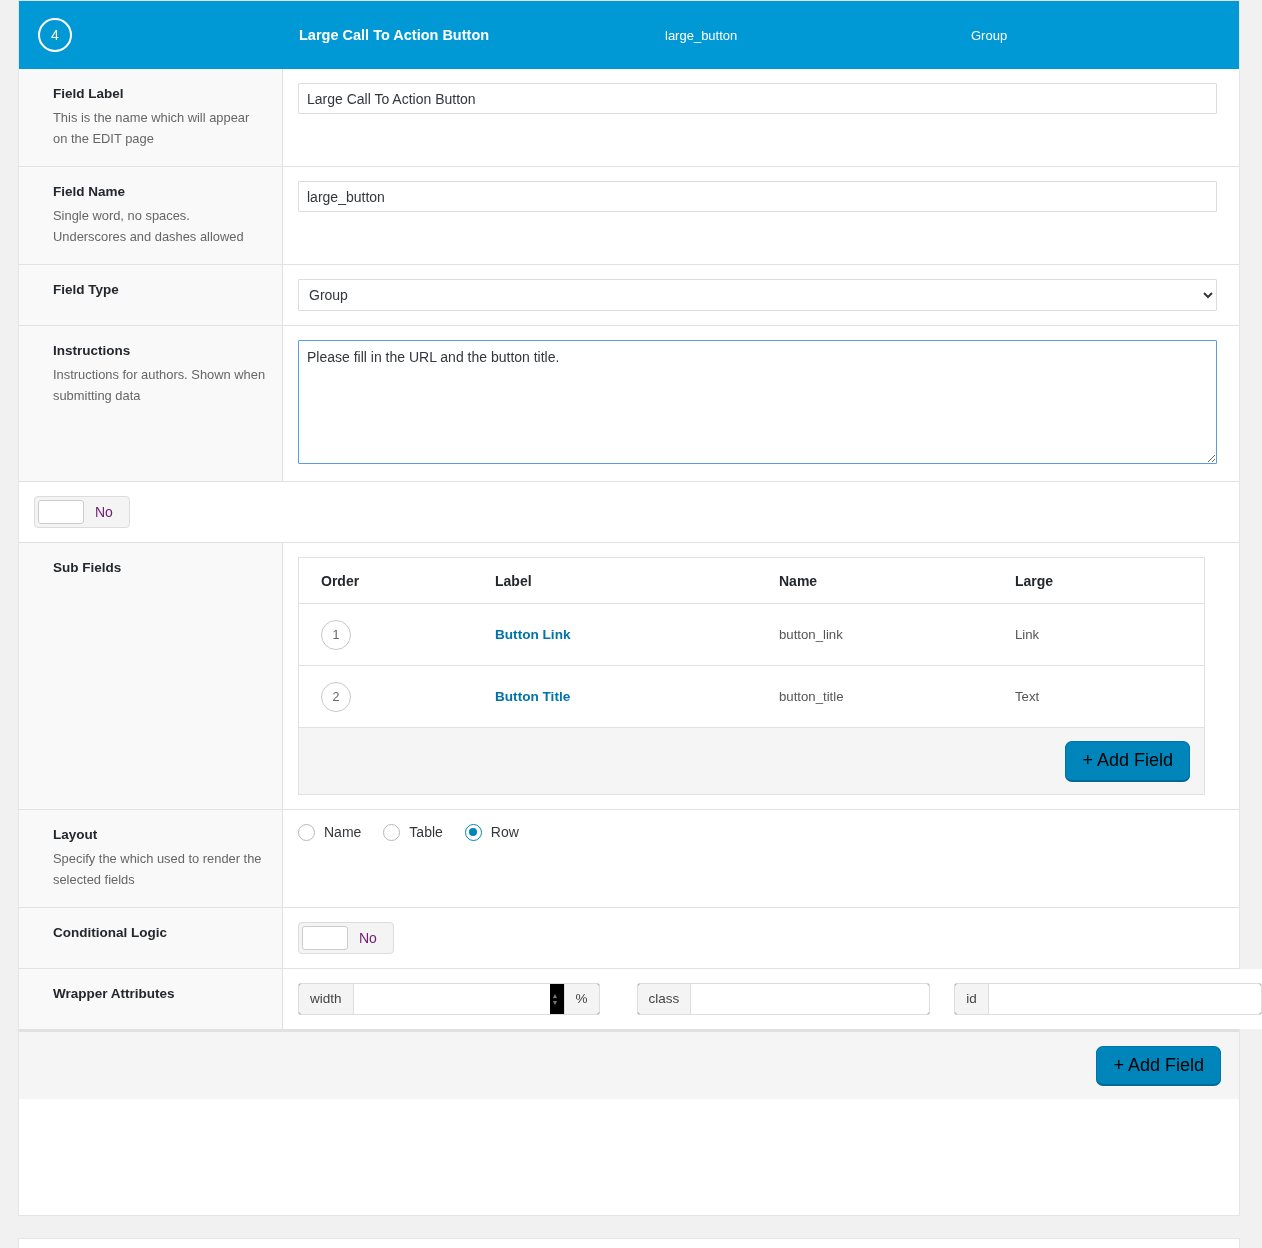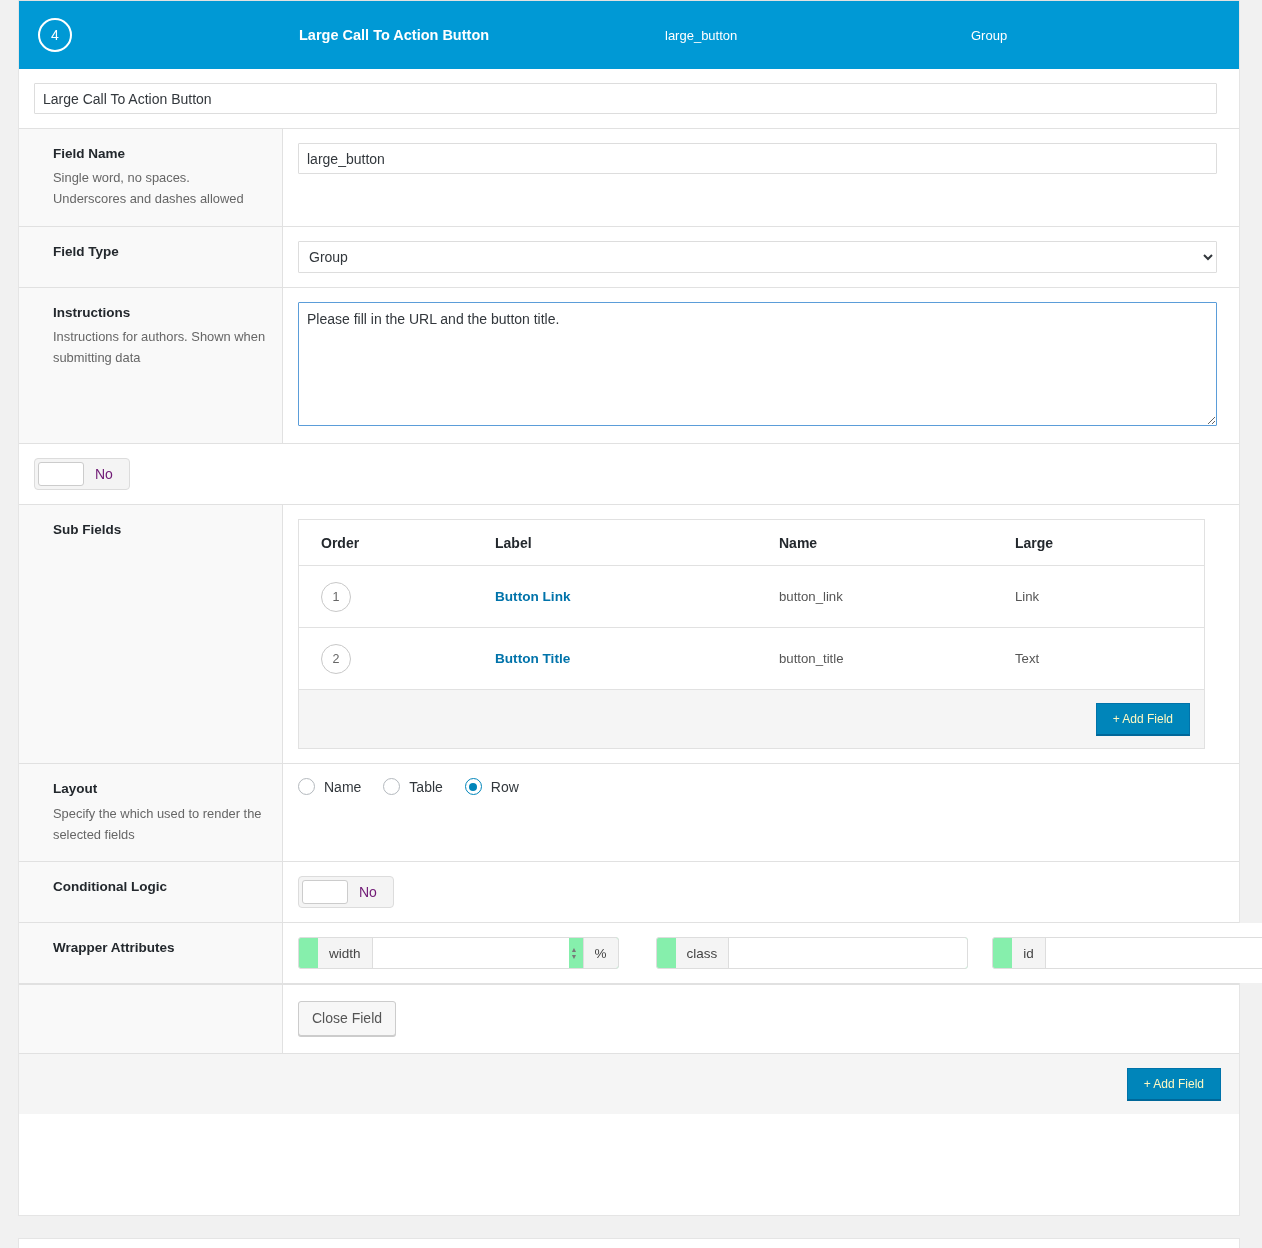--- a/index.html
+++ b/index.html
@@ -219,26 +219,26 @@
     display: flex;
     justify-content: flex-end;
   }
 
   
   .btn-primary {
     background: #0085ba;
     border: 1px solid #0073aa;
     border-bottom-color: #006799;
     box-shadow: 0 1px 0 #006799;
-    color: #fef9c3;
-    font-family: "Liberation Sans", sans-serif;
-    font-size: 12px;
+    color: #000000;
+    font-family: "Liberation Sans", sans-serif;
+    font-size: 18px;
     font-weight: normal;
     padding: 8px 16px;
-    border-radius: 0;
+    border-radius: 7px;
     cursor: pointer;
     line-height: 1.2;
   }
   .btn-secondary {
     background: #f7f7f7;
     border: 1px solid #ccc;
     box-shadow: 0 1px 0 #ccc;
     color: #555;
     font-family: "Liberation Sans", sans-serif;
     font-size: 14px;
@@ -272,23 +272,22 @@
   .radio-text { font-size: 14px; color: #32373c; }
 
   
   .wrap-attrs { display: flex; align-items: center; gap: 0; }
   .attr-group {
     display: flex;
     align-items: stretch;
     border: 1px solid #ddd;
     border-radius: 3px;
     height: 32px;
-    background: #86efac;
+    background: #000000;
     overflow: hidden;
-    padding-left: 19px;
   }
   .attr-prefix {
     background: #f4f4f4;
     border-right: 1px solid #ddd;
     display: flex; align-items: center;
     padding: 0 11px;
     font-size: 13.5px;
     color: #444;
   }
   .attr-suffix {
@@ -358,20 +357,24 @@
     <div style="position:absolute; top:22px; left:0; right:0; bottom:0;">
 
       <div class="field-header">
         <div class="order-badge">4</div>
         <a class="fh-label">Large Call To Action Button</a>
         <span class="fh-name">large_button</span>
         <span class="fh-type">Group</span>
       </div>
 
       <div class="row">
+        <div class="row-left">
+          <p class="lbl">Field Label</p>
+          <p class="desc">This is the name which will appear on the EDIT page</p>
+        </div>
         <div class="row-right">
           <input class="txt" type="text" value="Large Call To Action Button" style="">
         </div>
       </div>
 
       <div class="row">
         <div class="row-left">
           <p class="lbl">Field Name</p>
           <p class="desc">Single word, no spaces. Underscores and dashes allowed</p>
         </div>
@@ -509,23 +512,20 @@
             <div class="attr-group">
               <span class="attr-prefix">id</span>
               <input class="w-id" type="text" value="" style="">
             </div>
           </div>
         </div>
       </div>
 
       <div class="close-row">
         <div class="close-left"></div>
-        <div class="close-right">
-          <button class="btn-secondary">Close Field</button>
-        </div>
       </div>
 
       <div class="panel-footer">
         <button class="btn-primary">+ Add Field</button>
       </div>
 
     </div>
   </div>
 
   <div class="panel panel-next"></div>

